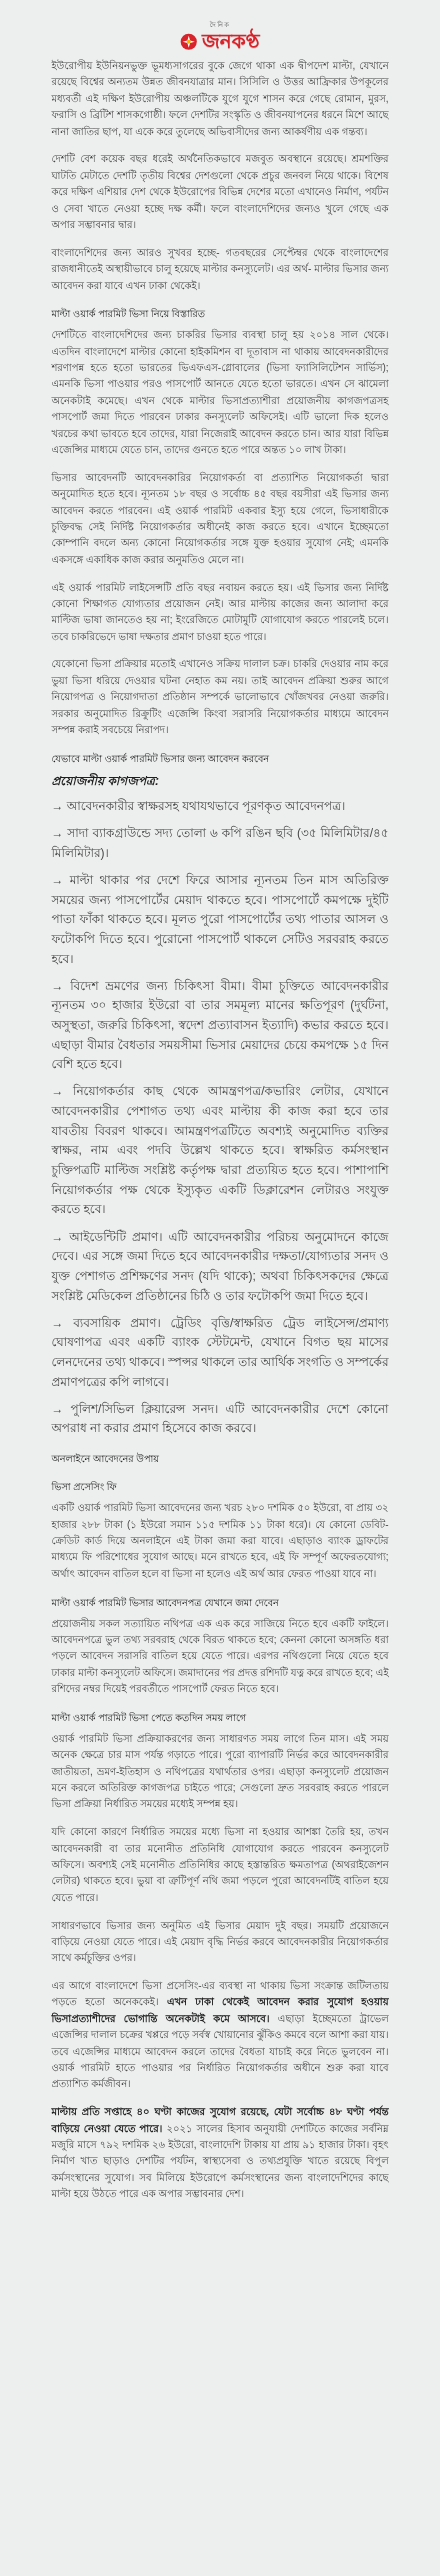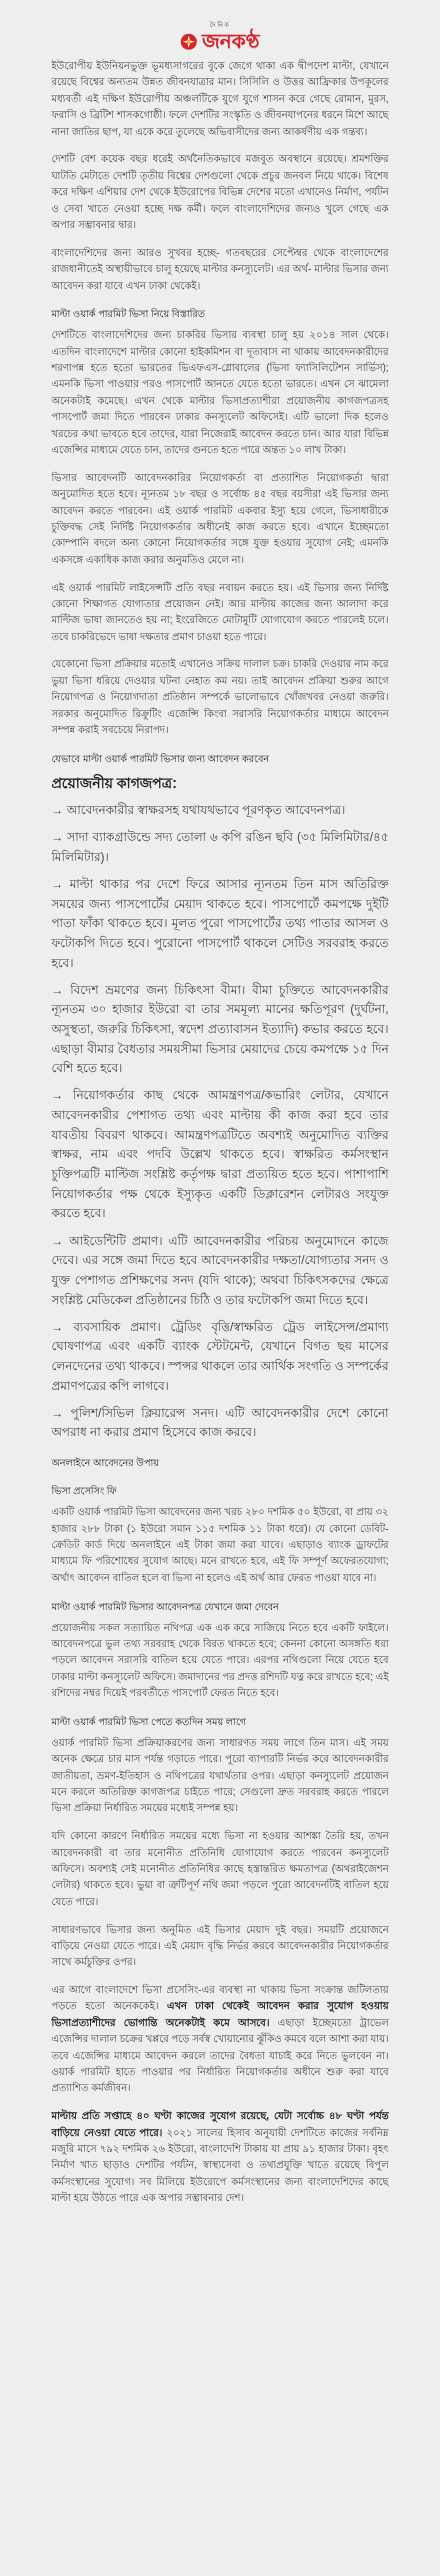--- a/index.html
+++ b/index.html
@@ -61,24 +61,25 @@
   }
   .section-heading {
     font-size: 9.7px;
     font-weight: normal;
     color: #1f1f1f;
     margin: 13.4px 0 5.4px 0;
     line-height: 1.5;
     text-align: left;
   }
   .docs-label {
-    font-size: 14px;
+    font-size: 12px;
     font-weight: bold;
     color: #1f1f1f;
     margin: 0 0 5.4px 0;
+    font-style: italic;
   }
   .doc-item {
     font-size: 12px;
     line-height: 1.64;
     text-align: justify;
     margin: 0 0 7.4px 0;
     color: #474747;
   }
   .bold-inline { font-weight: bold; color: #222; }
 </style>

